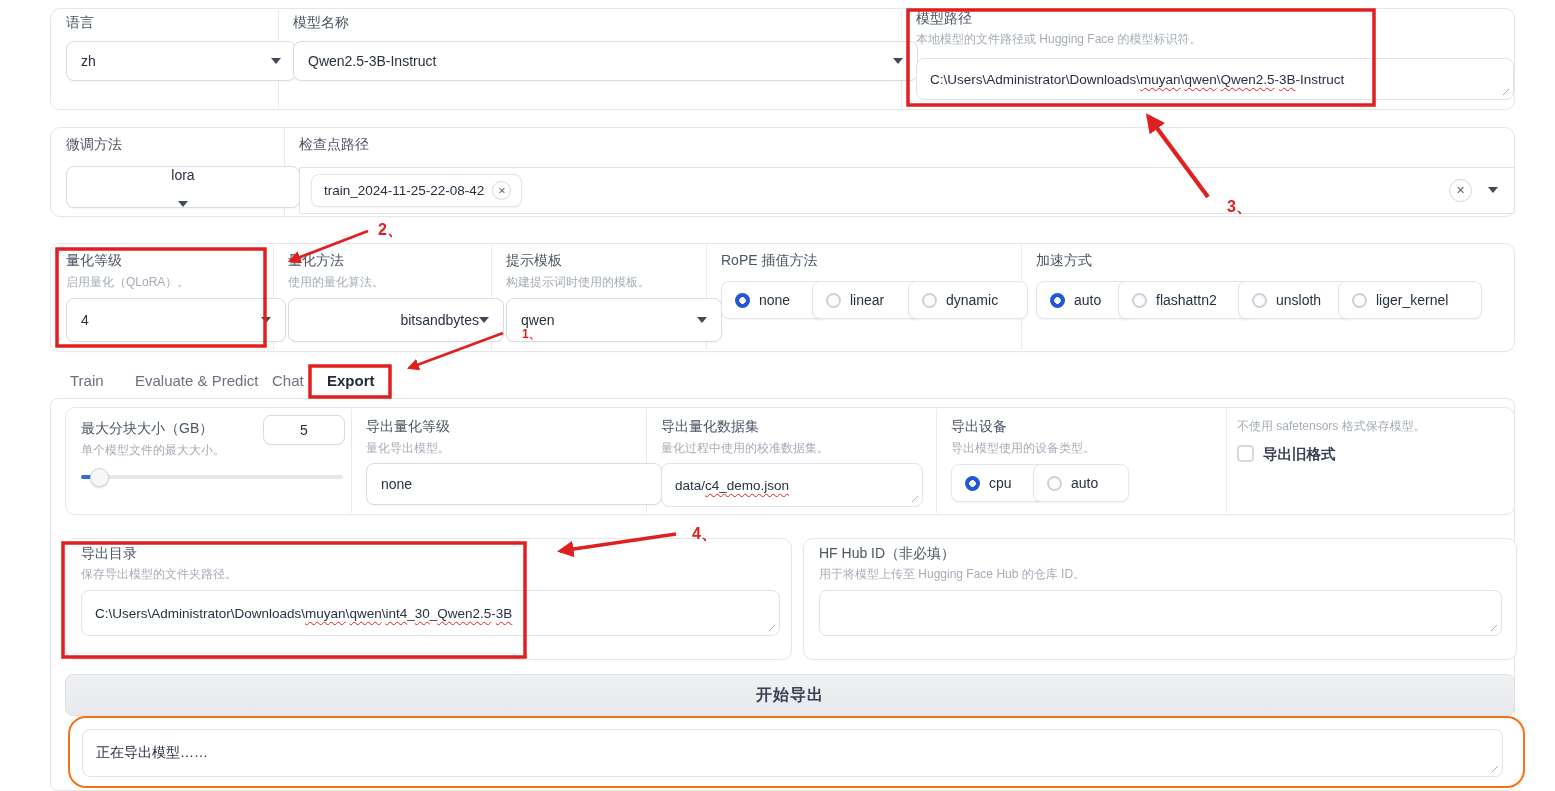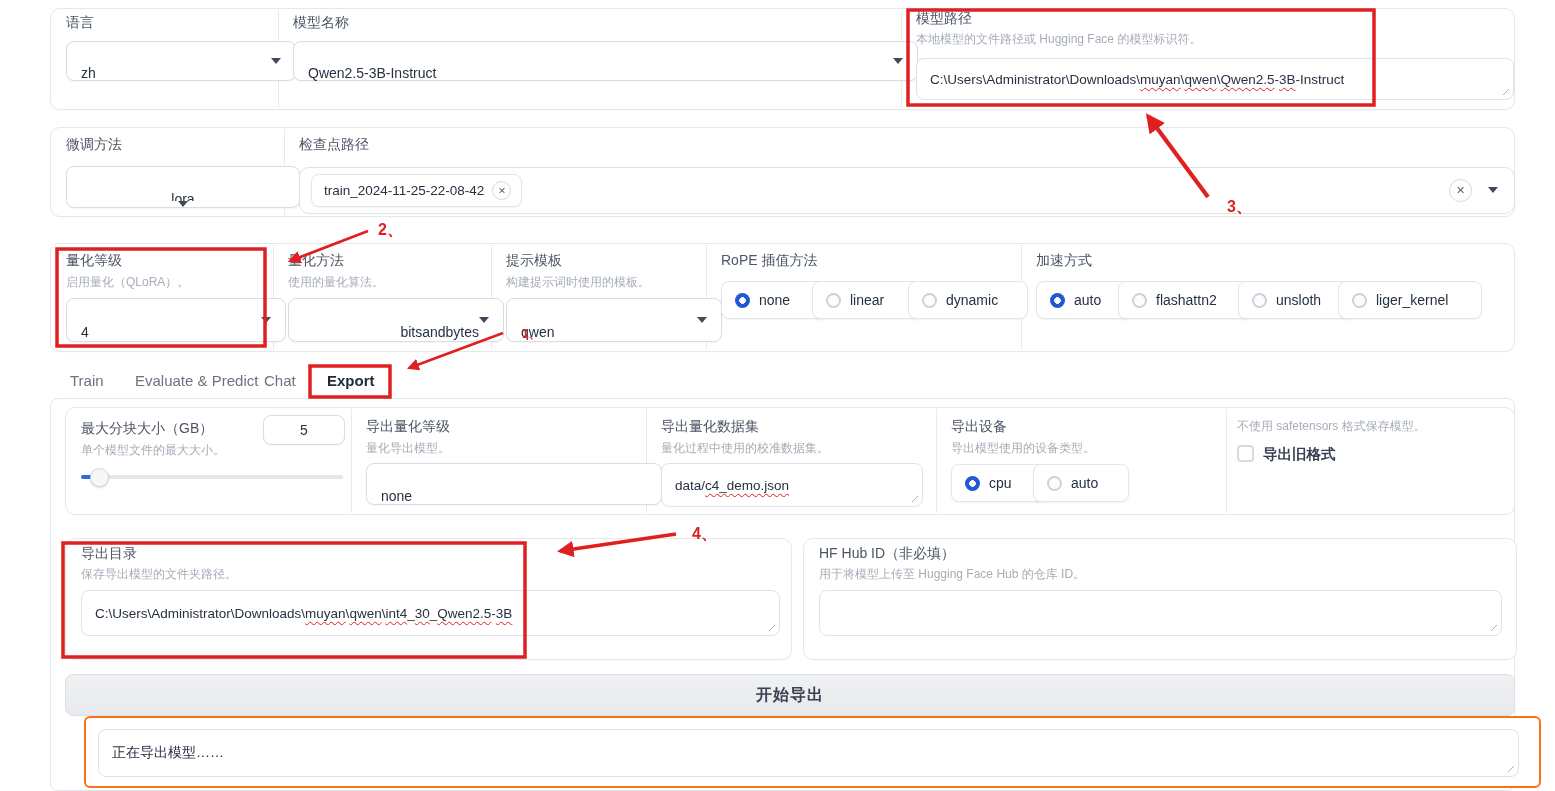--- a/index.html
+++ b/index.html
@@ -3,36 +3,36 @@
 <meta charset="utf-8">
 <style>
   html,body{margin:0;padding:0;background:#fff;}
   body{width:1555px;height:791px;position:relative;font-family:"Liberation Sans","DejaVu Sans",sans-serif;overflow:hidden;color:#1f2937;}
   .abs{position:absolute;}
   .grp{position:absolute;background:#fff;border:1px solid #e5e7eb;border-radius:10px;box-shadow:0 1px 2px rgba(0,0,0,.02);}
   .divider{position:absolute;top:1px;bottom:1px;width:1px;background:#e8eaed;}
   .lbl{font-size:14px;color:#4b5563;white-space:nowrap;}
   .desc{font-size:12px;color:#a6adb8;white-space:nowrap;}
   .dd{position:absolute;display:flex;align-items:center;background:#fff;border:1px solid #d9dce1;border-radius:8px;padding:0 14px;font-size:14px;color:#273142;box-shadow:0 1px 2px rgba(0,0,0,.04);}
-  .dd .val{flex:1;overflow:hidden;white-space:nowrap;margin-top:24px;}
+  .dd .val{flex:1;overflow:hidden;white-space:nowrap;}
   .caret{width:0;height:0;border-left:5px solid transparent;border-right:5px solid transparent;border-top:6px solid #3f4b5b;flex:none;}
   .ta{position:absolute;background:#fff;border:1px solid #dfe2e6;border-radius:8px;font-size:13.5px;color:#273142;box-shadow:inset 0 0 0 0 transparent;}
   .ta .tx{position:absolute;left:13px;top:50%;transform:translateY(-50%);white-space:nowrap;}
   .rz{position:absolute;right:4px;bottom:4px;width:10px;height:10px;pointer-events:none;background:repeating-linear-gradient(135deg,#aab0b9 0 1.2px,transparent 1.2px 4.6px);clip-path:polygon(100% 0,100% 100%,0 100%);}
   .sq{text-decoration:underline wavy #e02020 1px;text-underline-offset:3px;}
   .chip{position:absolute;display:flex;align-items:center;gap:9px;background:#fff;border:1px solid #e3e5e9;border-radius:8px;padding:0 13px;height:36px;font-size:14px;color:#273142;box-shadow:0 1px 2px rgba(0,0,0,.05);}
   .rad{width:15px;height:15px;border-radius:50%;border:2px solid #ccd2da;background:#fbfcfd;flex:none;box-sizing:border-box;}
   .chip.on .rad{border:none;background:radial-gradient(circle at 50% 50%,#fff 0 3px,#2158d6 3.6px 100%);}
   .cbx{position:absolute;width:17px;height:17px;border:2px solid #d6dae0;border-radius:4px;background:#fff;box-sizing:border-box;}
   .tag{position:absolute;display:flex;align-items:center;gap:8px;background:#fff;border:1px solid #e3e5e9;border-radius:8px;height:31px;padding:0 10px 0 12px;font-size:13.5px;color:#273142;box-shadow:0 1px 2px rgba(0,0,0,.05);}
   .xcirc{width:17px;height:17px;border:1px solid #d4d8dd;border-radius:50%;display:flex;align-items:center;justify-content:center;font-size:9.5px;color:#5b6472;flex:none;}
   .tab{position:absolute;font-size:15px;color:#6b7280;white-space:nowrap;}
   .tab.active{color:#1f2937;font-weight:600;}
   .btn{position:absolute;display:flex;align-items:center;justify-content:center;background:linear-gradient(#f0f1f3,#e7e9ec);border:1px solid #dde0e4;border-radius:8px;font-size:16px;font-weight:700;color:#374151;letter-spacing:1px;}
-  .outwrap{position:absolute;border:2px solid #f97316;border-radius:6px;background:#fff;margin-left:16px;}
+  .outwrap{position:absolute;border:2px solid #f97316;border-radius:18px;background:#fff;}
   .slider-track{position:absolute;height:4px;background:#e5e7eb;border-radius:2px;}
   .slider-fill{position:absolute;height:4px;background:#2f6bdf;border-radius:2px;}
   .slider-handle{position:absolute;width:19px;height:19px;border-radius:50%;background:#f6f7f8;border:1px solid #d3d7dc;box-shadow:0 1px 2px rgba(0,0,0,.15);box-sizing:border-box;}
   .num{position:absolute;display:flex;align-items:center;justify-content:center;background:#fff;border:1px solid #d9dce1;border-radius:8px;font-size:14px;color:#273142;box-shadow:0 1px 2px rgba(0,0,0,.04);}
   #anno{position:absolute;left:0;top:0;pointer-events:none;z-index:60;}
 </style>
 </head>
 <body>
 
 <div class="grp" style="left:50px;top:8px;width:1463px;height:100px;">
@@ -58,21 +58,21 @@
 
 <div class="grp" style="left:50px;top:127px;width:1463px;height:88px;">
   <div class="divider" style="left:233px;"></div>
 </div>
 <div class="abs lbl" style="left:66px;top:136px;">微调方法</div>
 <div class="dd" style="left:66px;top:166px;width:204px;height:40px;flex-direction:column;">
   <span class="val">lora</span>
   <span class="caret"></span>
 </div>
 <div class="abs lbl" style="left:299px;top:136px;">检查点路径</div>
-<div class="ta" style="left:299px;top:167px;width:1214px;height:45px;border-radius:10px;">
+<div class="ta" style="left:299px;top:167px;width:1214px;height:45px;border-radius:2px;">
   <div class="tag" style="left:11px;top:6px;">
     <span>train_2024-11-25-22-08-42</span>
     <span class="xcirc">✕</span>
   </div>
   <div class="xcirc" style="position:absolute;right:42px;top:11px;width:21px;height:21px;font-size:11px;">✕</div>
   <span class="caret" style="position:absolute;right:16px;top:19px;"></span>
 </div>
 
 <div class="grp" style="left:50px;top:243px;width:1463px;height:107px;">
   <div class="divider" style="left:222px;"></div>
@@ -124,21 +124,21 @@
   <span class="rad"></span>
   <span>unsloth</span>
 </div>
 <div class="chip" style="left:1338px;top:281px;width:116px;">
   <span class="rad"></span>
   <span>liger_kernel</span>
 </div>
 
 <div class="tab" style="left:70px;top:372px;">Train</div>
 <div class="tab" style="left:135px;top:372px;">Evaluate &amp; Predict</div>
-<div class="tab" style="left:264px;top:372px;">Chat</div>
+<div class="tab" style="left:272px;top:372px;">Chat</div>
 <div class="tab active" style="left:327px;top:372px;">Export</div>
 
 <div class="grp" style="left:50px;top:398px;width:1463px;height:391px;border-radius:8px;"></div>
 
 <div class="grp" style="left:65px;top:407px;width:1448px;height:106px;">
   <div class="divider" style="left:285px;"></div>
   <div class="divider" style="left:580px;"></div>
   <div class="divider" style="left:870px;"></div>
   <div class="divider" style="left:1160px;"></div>
 </div>

